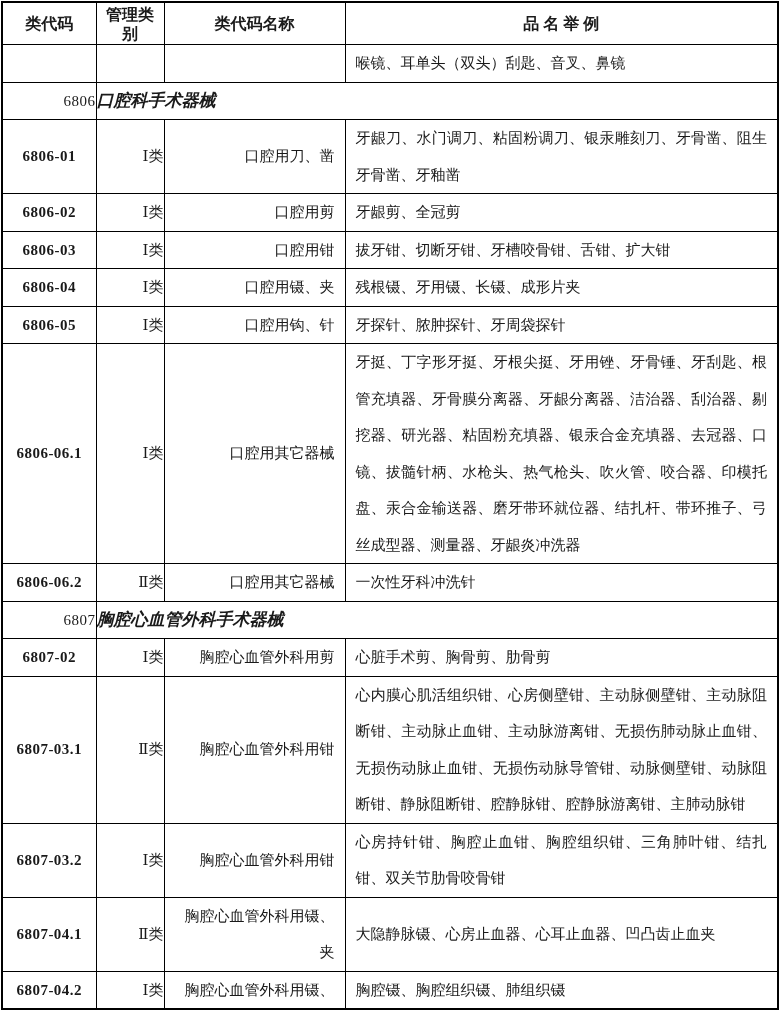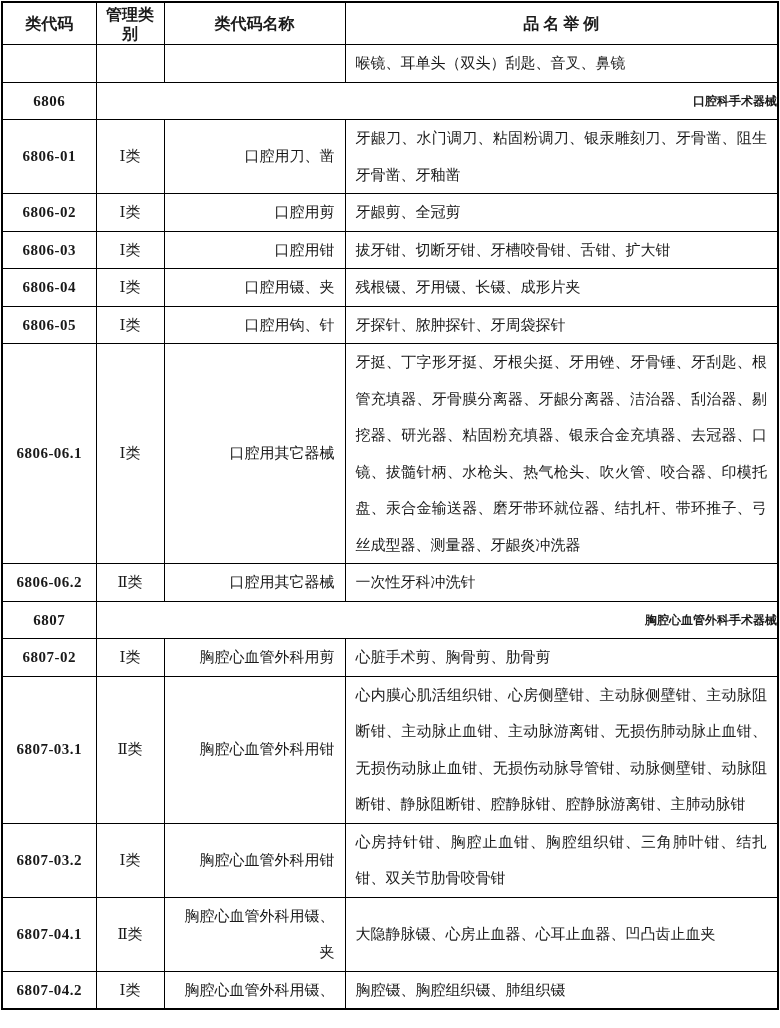--- a/index.html
+++ b/index.html
@@ -40,38 +40,39 @@
     font-size: 15px;
     line-height: 36.5px;
     padding: 0;
   }
   td.code {
     text-align: center;
     letter-spacing: 0.5px;
     font-weight: bold;
   }
   td.cls {
-    text-align: center;
+    text-align: right;
   }
   td.name {
     text-align: right;
     padding: 0 10px;
   }
   td.examples {
     text-align: justify;
     padding: 0 10px;
   }
   td.section-title {
-    text-align: right;
+    text-align: left;
     font-weight: bold;
-    font-size: 12px;
+    font-size: 17px;
+    font-style: italic;
   }
   td.section-code {
-    text-align: center;
-    font-weight: bold;
+    text-align: right;
+    font-weight: normal;
     letter-spacing: 0.5px;
   }
 </style>
 </head>
 <body>
 
 <table class="doc-table">
   <colgroup>
     <col style="width:94px">
     <col style="width:68px">

